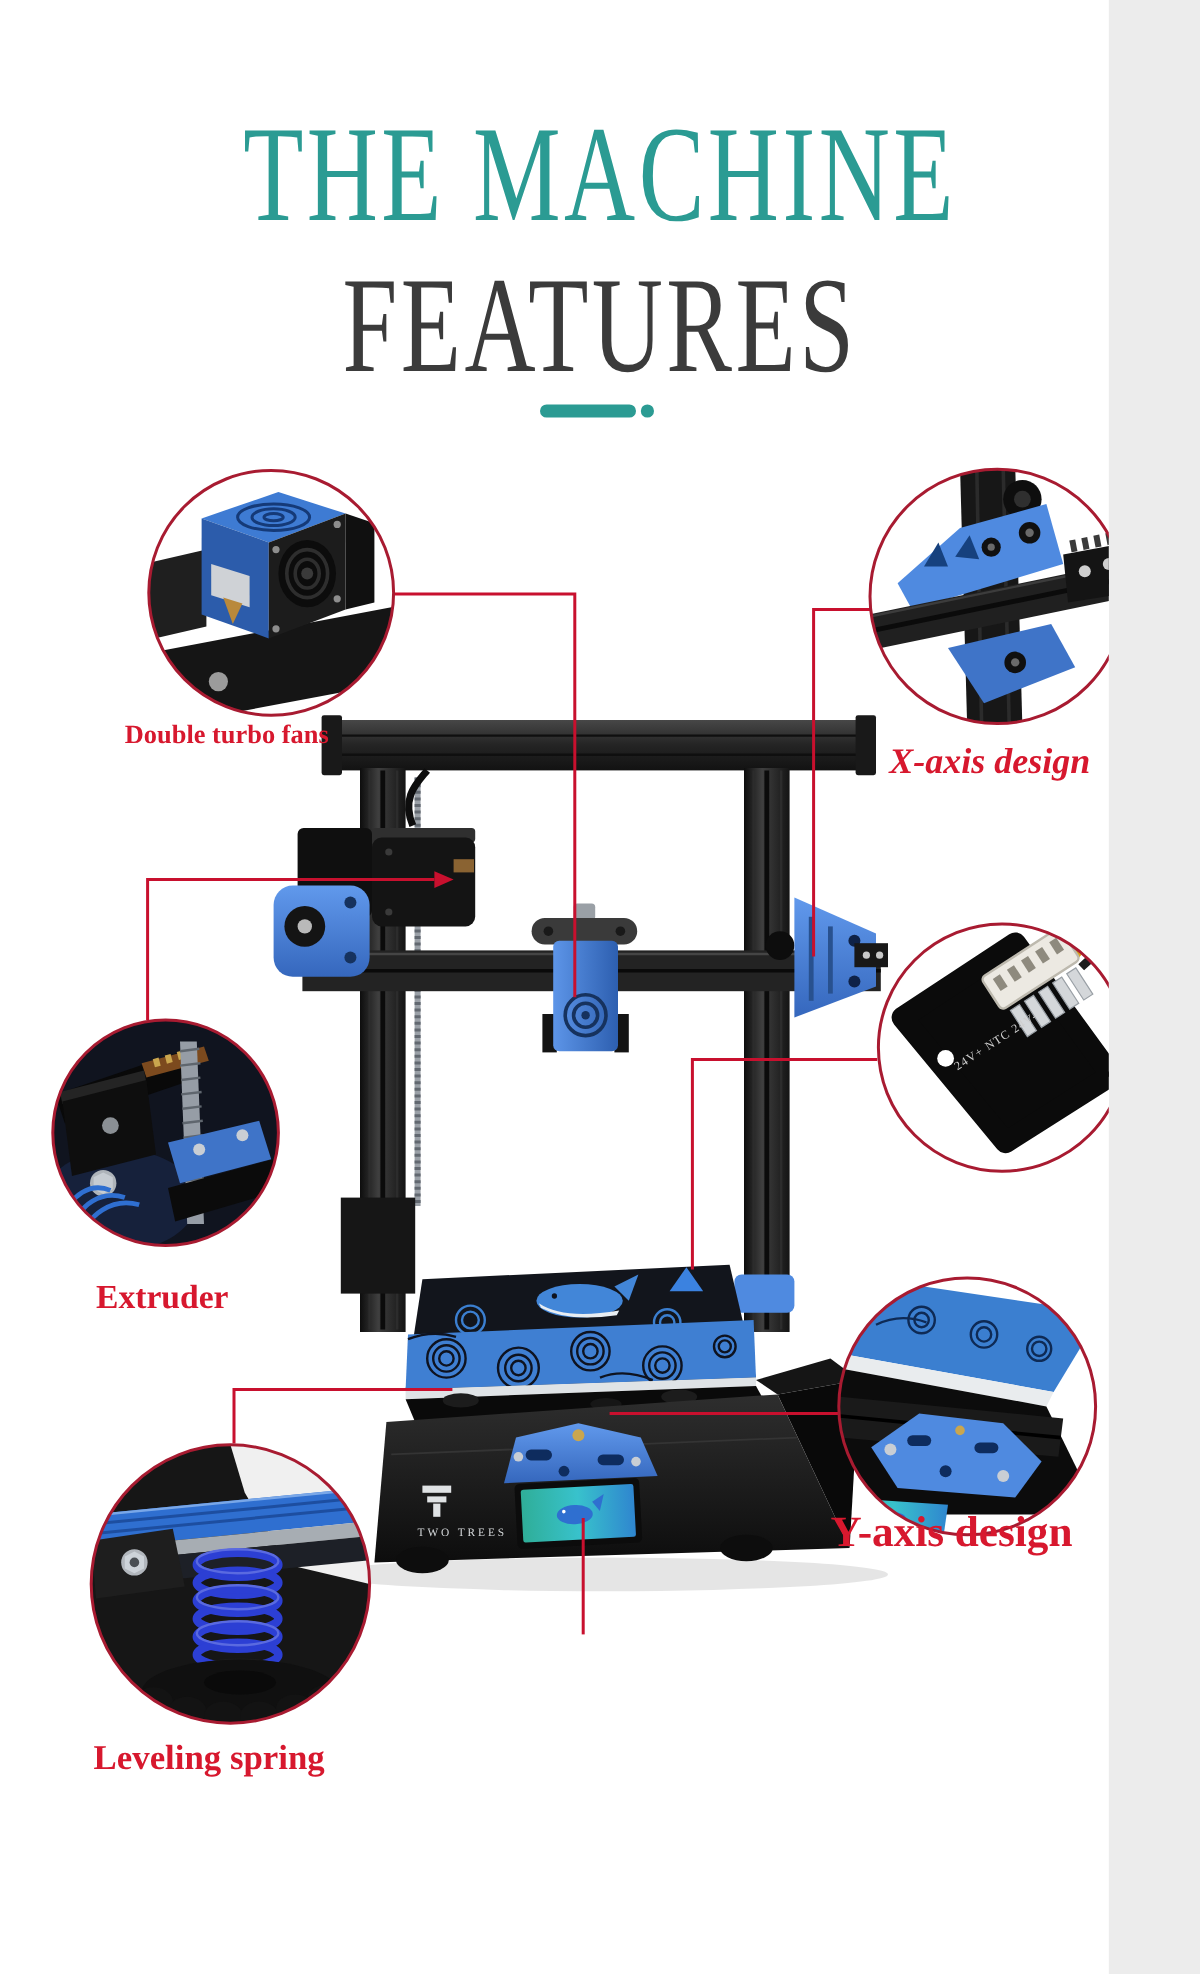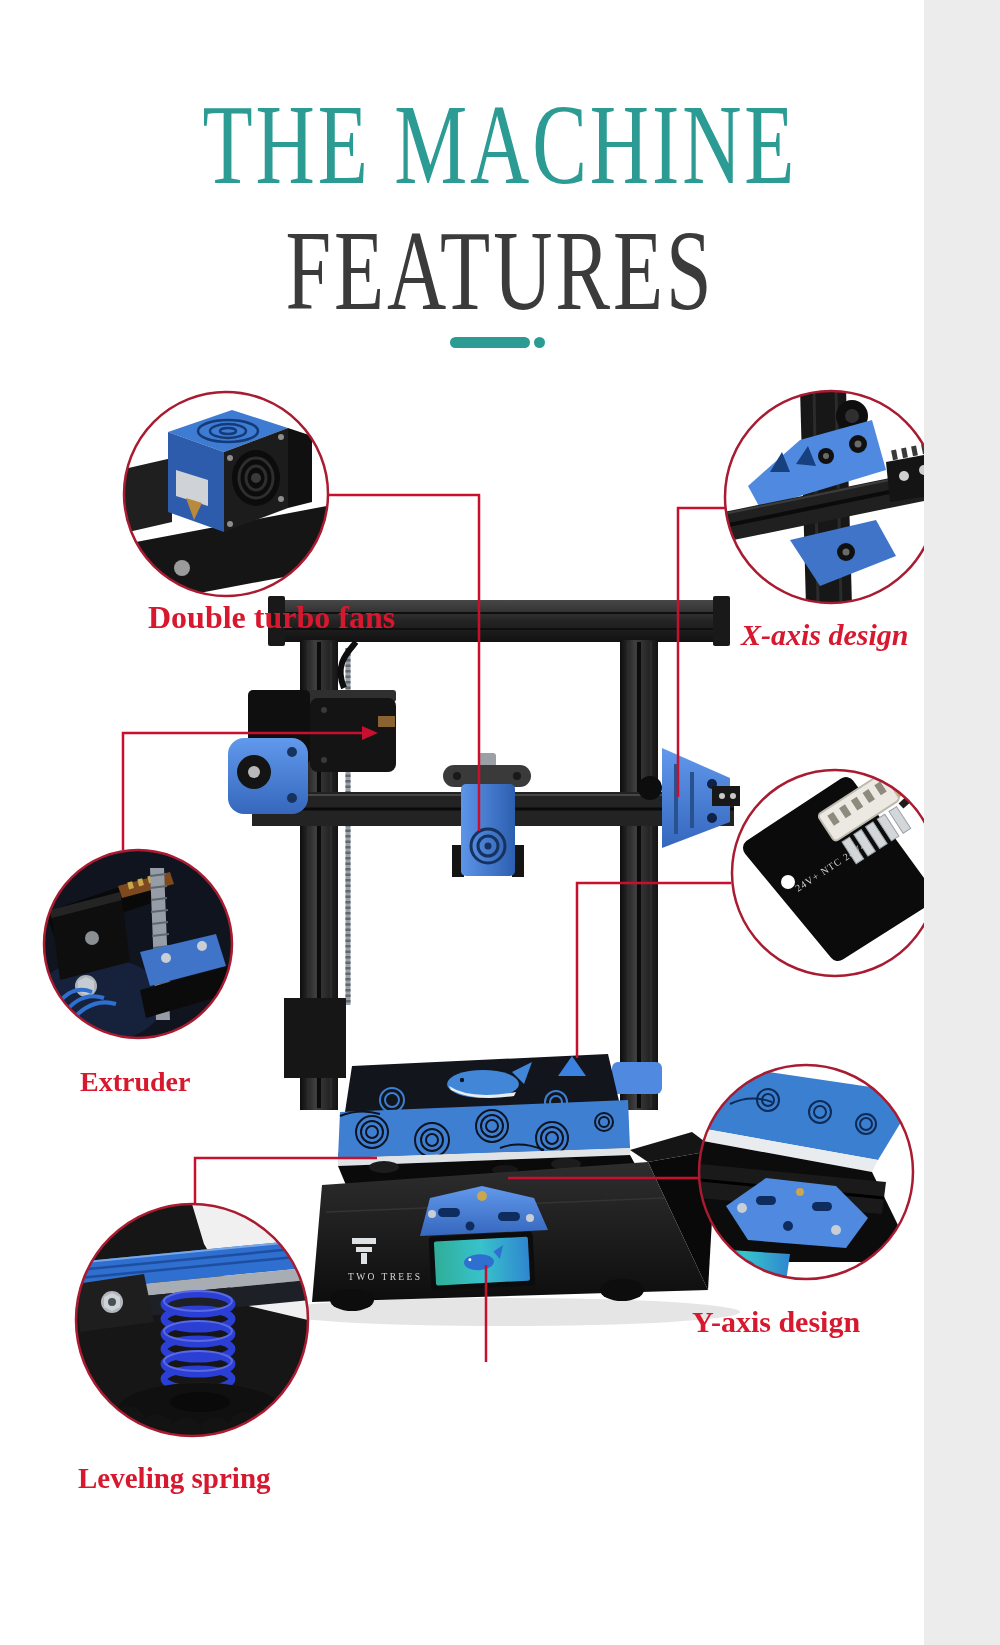--- a/index.html
+++ b/index.html
@@ -10,27 +10,27 @@
               letter-spacing:4px;white-space:nowrap;transform:scaleX(0.72);
               transform-origin:50% 50%;}
   .title-line.primary{color:#2b9b93;}
   .title-line.secondary{color:#3b3b3b;}
   .divider-bar{position:absolute;left:450px;top:337px;width:80px;height:11px;
                border-radius:6px;background:#2b9b93;}
   .divider-dot{position:absolute;left:534px;top:337px;width:11px;height:11px;
                border-radius:50%;background:#2b9b93;}
   .scene{position:absolute;left:0;top:0;width:1000px;height:1645px;}
   .feature-label{position:absolute;color:#d7182e;font-weight:bold;white-space:nowrap;}
-  #label-fans{left:104px;top:599px;font-size:32px;margin-left:44px;}
+  #label-fans{left:104px;top:599px;font-size:22px;}
   #label-xaxis{left:741px;top:618px;font-size:30px;font-style:italic;}
   #label-extruder{left:80px;top:1066px;font-size:28px;}
   #label-terminal{left:710px;top:989px;font-size:30px;}
-  #label-yaxis{left:692px;top:1305px;font-size:30px;}
+  #label-yaxis{left:692px;top:1255px;font-size:36px;}
   #label-screen{left:366px;top:1369px;font-size:30px;}
-  #label-spring{left:78px;top:1449px;font-size:29px;margin-top:13px;}
+  #label-spring{left:78px;top:1449px;font-size:29px;}
 </style>
 </head>
 <body>
 
 <div class="canvas">
 
   <div class="title-block">
     <span class="title-line primary">THE MACHINE</span>
     <span class="title-line secondary">FEATURES</span>
   </div>

